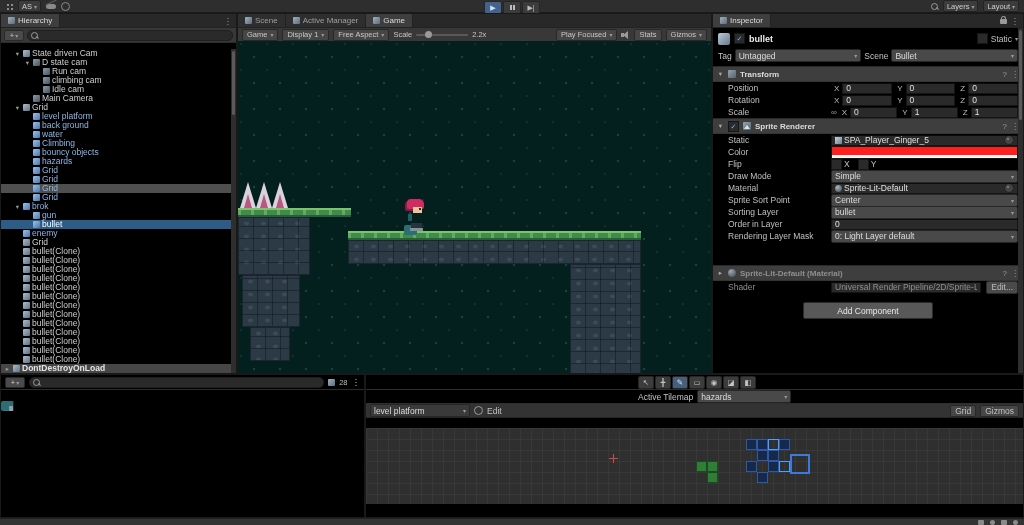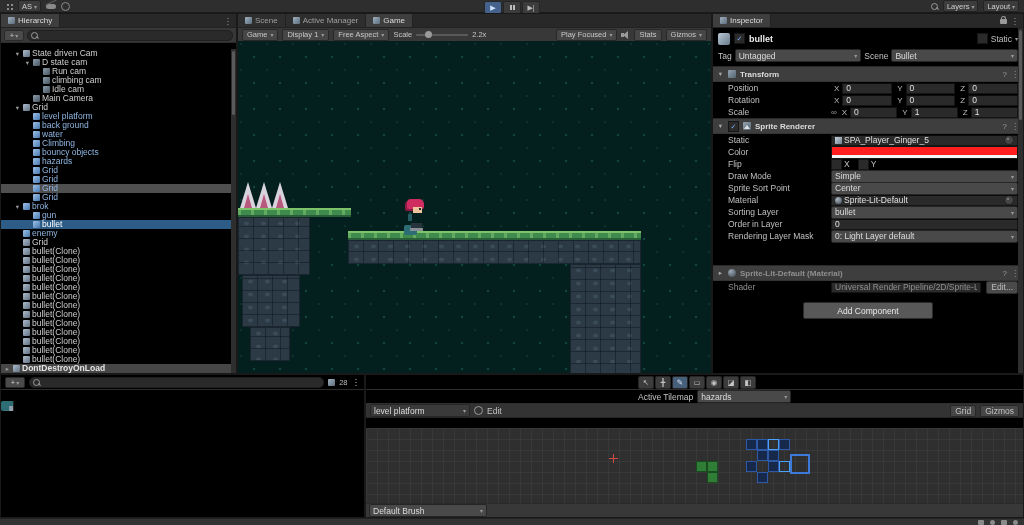--- a/index.html
+++ b/index.html
@@ -611,35 +611,35 @@
   <div class="prow">
     <span class="plabel">Draw Mode</span>
     <span class="pfield">
         <span class="dd grow">
       <span>Simple</span>
           <span class="dn">▾</span>
         </span>
       </span>
   </div>
   <div class="prow">
-    <span class="plabel">Sprite Sort Point</span>
-    <span class="pfield">
-        <span class="dd grow">
-      <span>Center</span>
-          <span class="dn">▾</span>
-        </span>
-      </span>
-  </div>
-  <div class="prow">
     <span class="plabel">Material</span>
     <span class="pfield">
         <span class="fld">
       <span class="mat-mini"></span>
       <span>Sprite-Lit-Default</span>
       <span class="pick"></span>
+        </span>
+      </span>
+  </div>
+  <div class="prow">
+    <span class="plabel">Sprite Sort Point</span>
+    <span class="pfield">
+        <span class="dd grow">
+      <span>Center</span>
+          <span class="dn">▾</span>
         </span>
       </span>
   </div>
   <div class="prow">
     <span class="plabel">Sorting Layer</span>
     <span class="pfield">
         <span class="dd grow">
       <span>bullet</span>
           <span class="dn">▾</span>
         </span>
@@ -774,26 +774,20 @@
     <div class="tile navy" style="left:402px;top:22px"></div>
     <div class="tile navy" style="left:380px;top:33px"></div>
     <div class="tile navy" style="left:402px;top:33px"></div>
     <div class="tile navy" style="left:413px;top:11px"></div>
     <div class="tile navy" style="left:391px;top:44px"></div>
     <div class="tile sel" style="left:402px;top:11px"></div>
     <div class="tile sel" style="left:413px;top:33px"></div>
     <div class="tile bigsel" style="left:424px;top:26px"></div>
     <div class="cursor-cross" style="left:243px;top:26px"></div>
   </div>
-  <div class="tp-brushbar">
-    <span class="dd" style="width:110px">
-      <span>Default Brush</span>
-        <span class="dn">▾</span>
-      </span>
-  </div>
 </div>
 
 <div class="statusbar">
   <span class="st-ic"></span>
   <span class="st-ic round"></span>
   <span class="st-ic"></span>
   <span class="st-ic round"></span>
 </div>
 
 </body></html>

